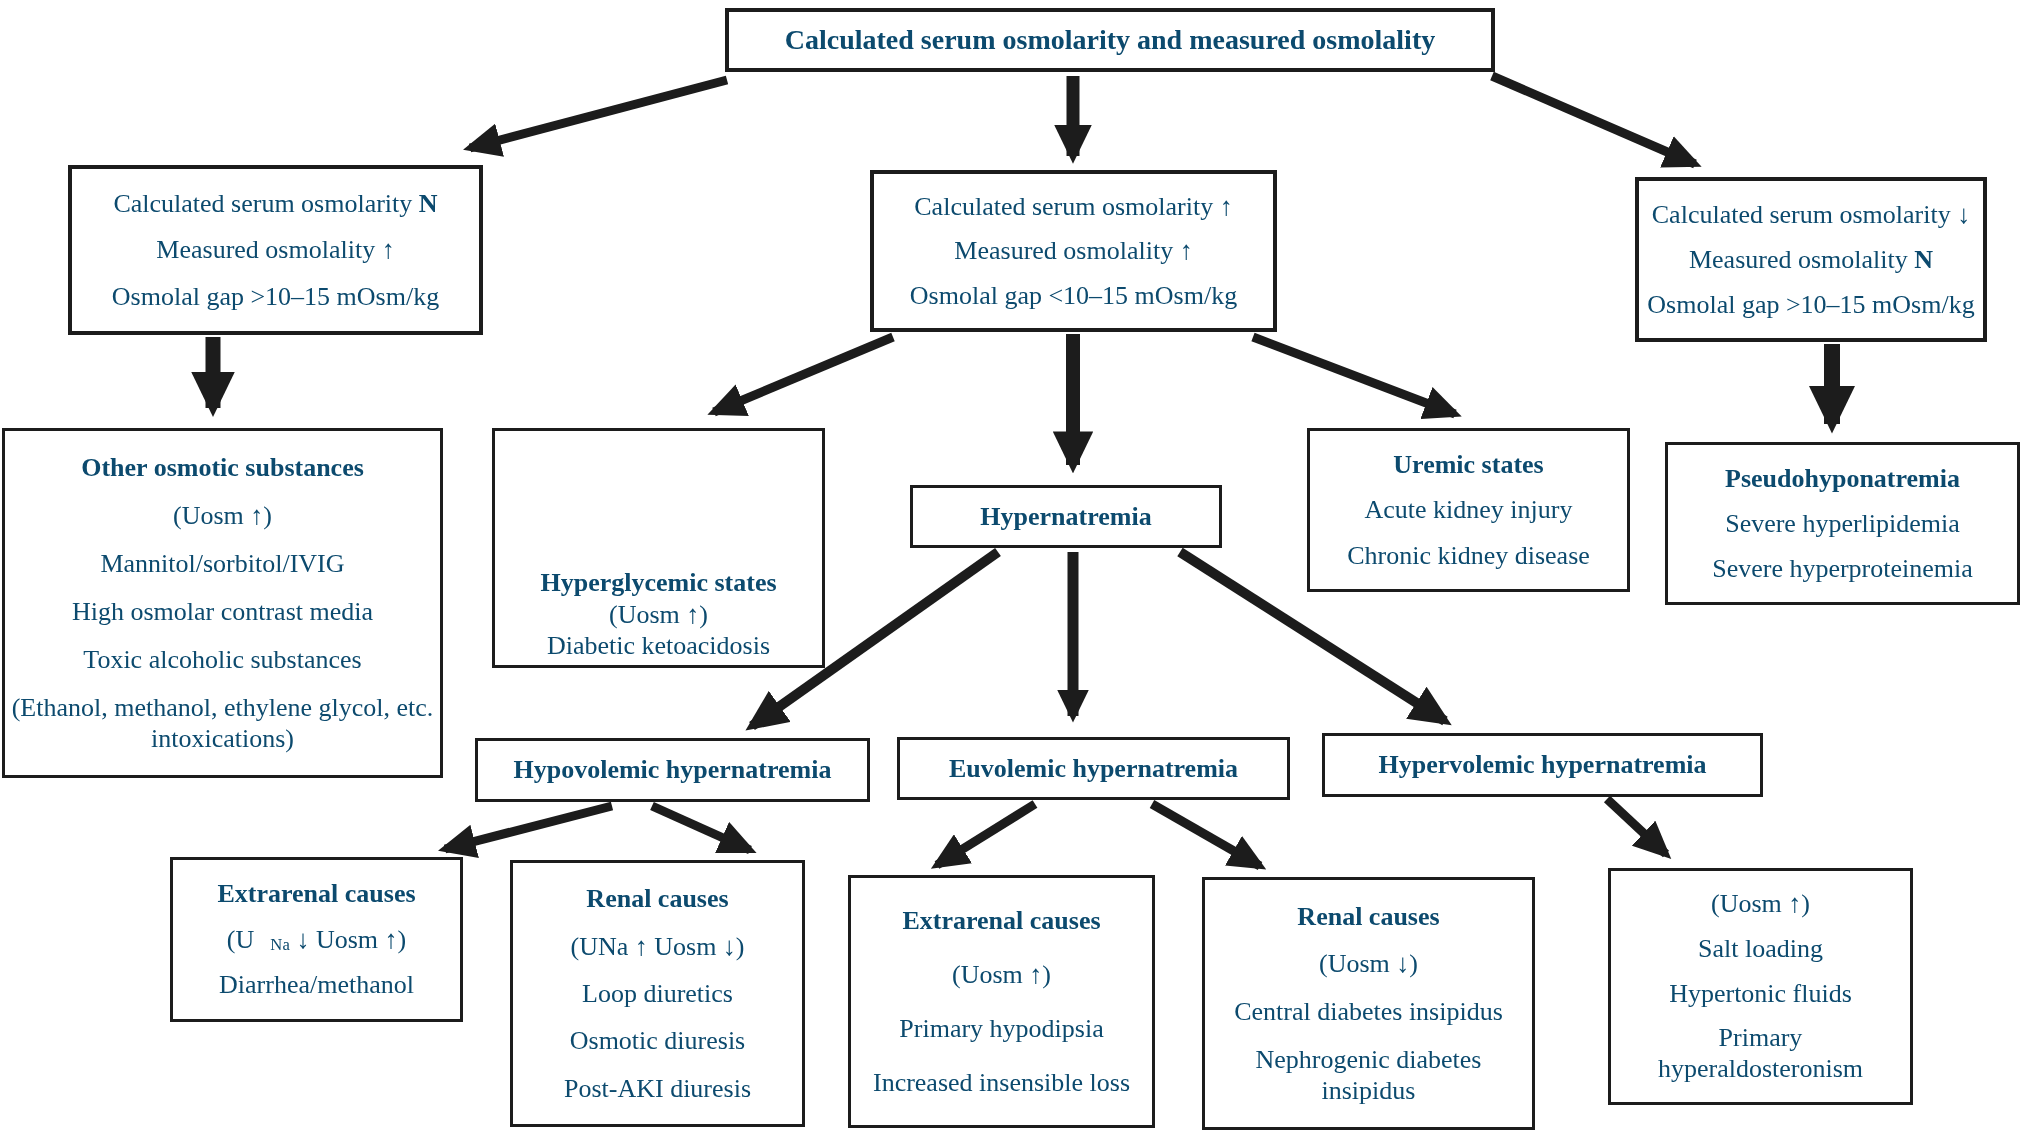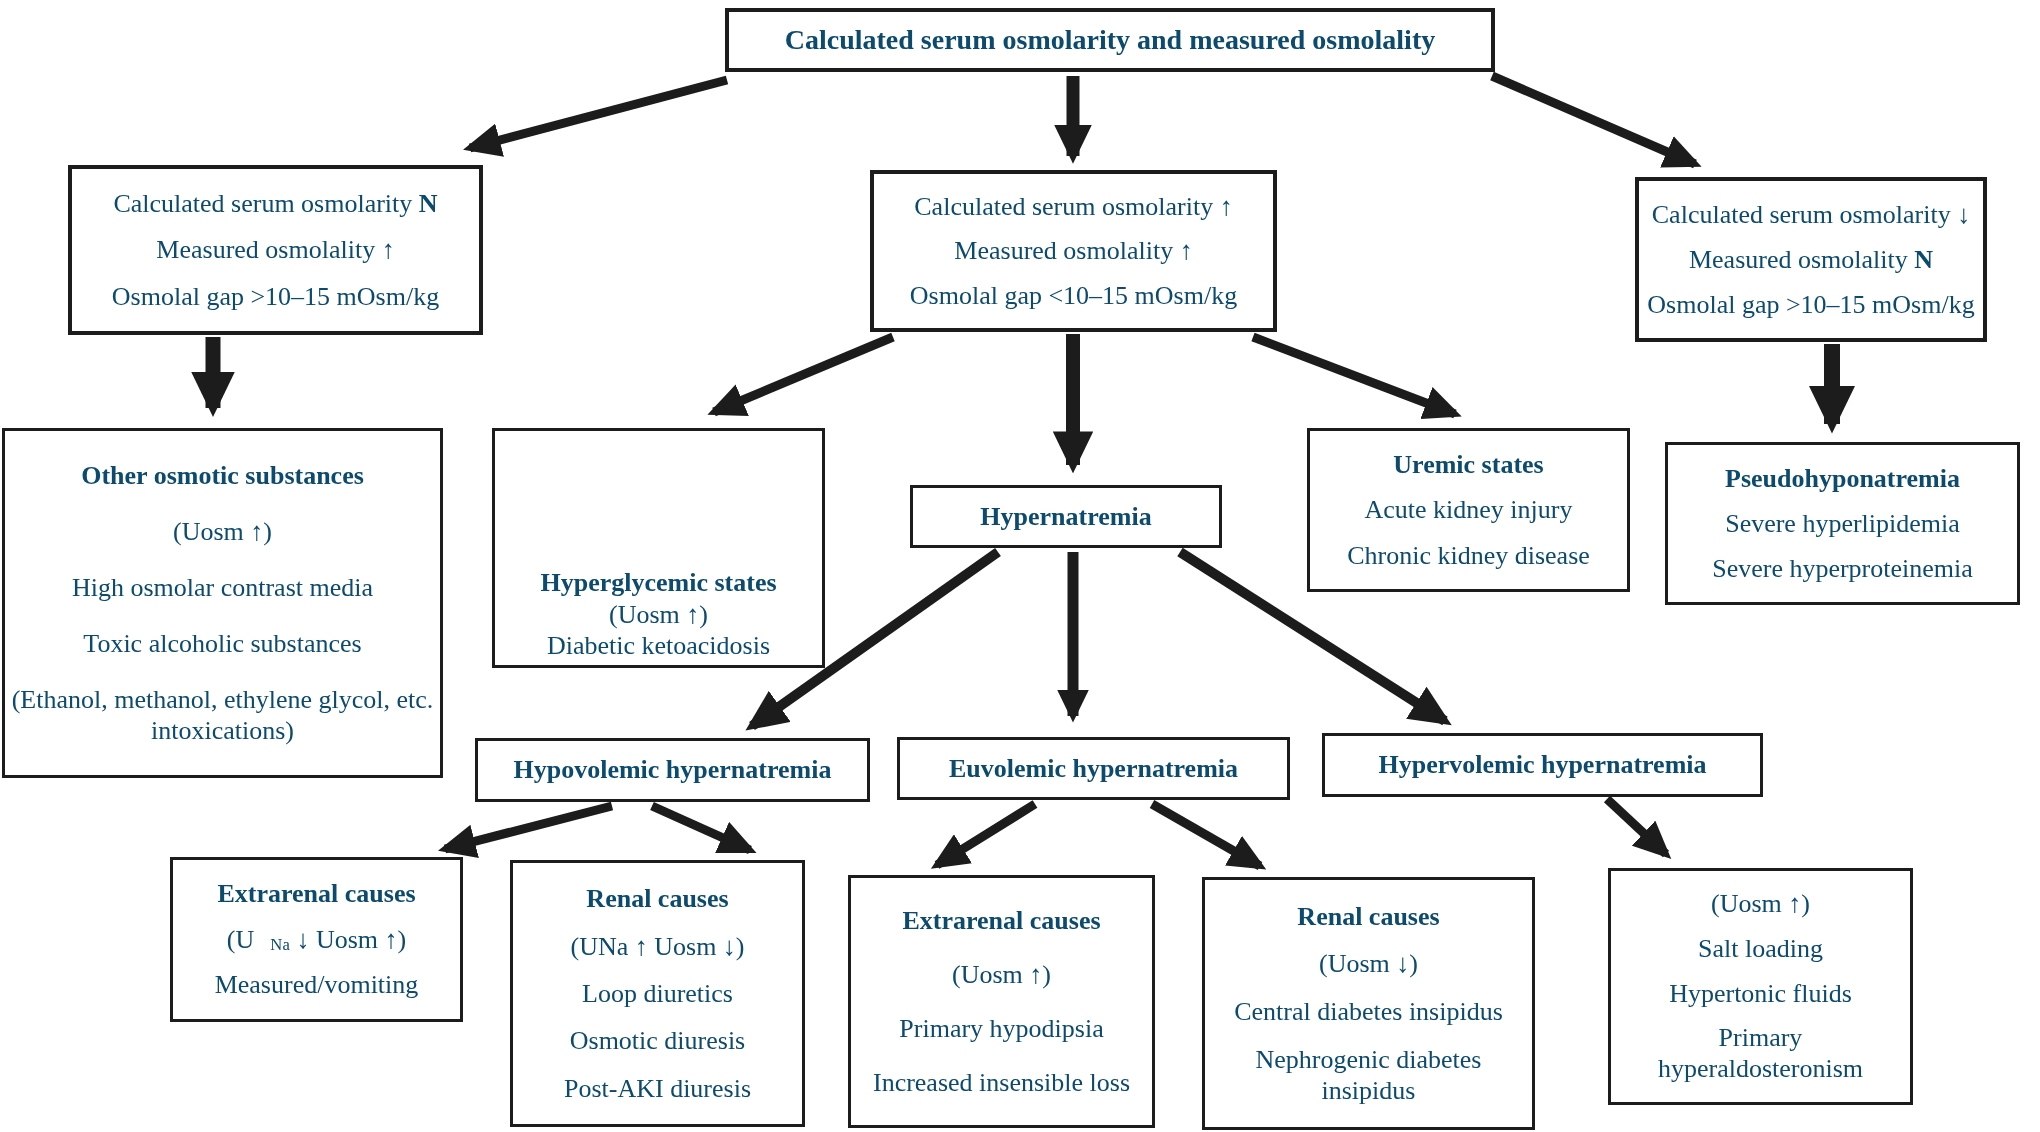--- a/index.html
+++ b/index.html
@@ -94,20 +94,21 @@
 
   <div class="node b4" style="left:1635px; top:177px; width:352px; height:165px;">
     <div class="line">Calculated serum osmolarity ↓</div>
     <div class="line"><span>Measured osmolality </span><span class="bold">N</span></div>
     <div class="line">Osmolal gap &gt;10–15 mOsm/kg</div>
   </div>
 
   <div class="node" style="left:2px; top:428px; width:441px; height:350px;">
     <div class="line bold">Other osmotic substances</div>
     <div class="line">(Uosm ↑)</div>
+    <div class="line">Mannitol/sorbitol/IVIG</div>
     <div class="line">High osmolar contrast media</div>
     <div class="line">Toxic alcoholic substances</div>
     <div class="line">(Ethanol, methanol, ethylene glycol, etc. intoxications)</div>
   </div>
 
   <div class="node" style="left:492px; top:428px; width:333px; height:240px;justify-content:flex-end;">
     <div class="line bold">Hyperglycemic states</div>
     <div class="line">(Uosm ↑)</div>
     <div class="line">Diabetic ketoacidosis</div>
   </div>
@@ -136,21 +137,21 @@
     <div class="line bold">Euvolemic hypernatremia</div>
   </div>
 
   <div class="node" style="left:1322px; top:733px; width:441px; height:64px;">
     <div class="line bold">Hypervolemic hypernatremia</div>
   </div>
 
   <div class="node" style="left:170px; top:857px; width:293px; height:165px;">
     <div class="line bold">Extrarenal causes</div>
     <div class="line"><span>(U</span><span class="subna">Na</span><span> ↓ Uosm ↑)</span></div>
-    <div class="line">Measured/vomiting</div>
+    <div class="line">Diarrhea/methanol</div>
   </div>
 
   <div class="node" style="left:510px; top:860px; width:295px; height:267px;">
     <div class="line bold">Renal causes</div>
     <div class="line">(UNa ↑ Uosm ↓)</div>
     <div class="line">Loop diuretics</div>
     <div class="line">Osmotic diuresis</div>
     <div class="line">Post-AKI diuresis</div>
   </div>
 

